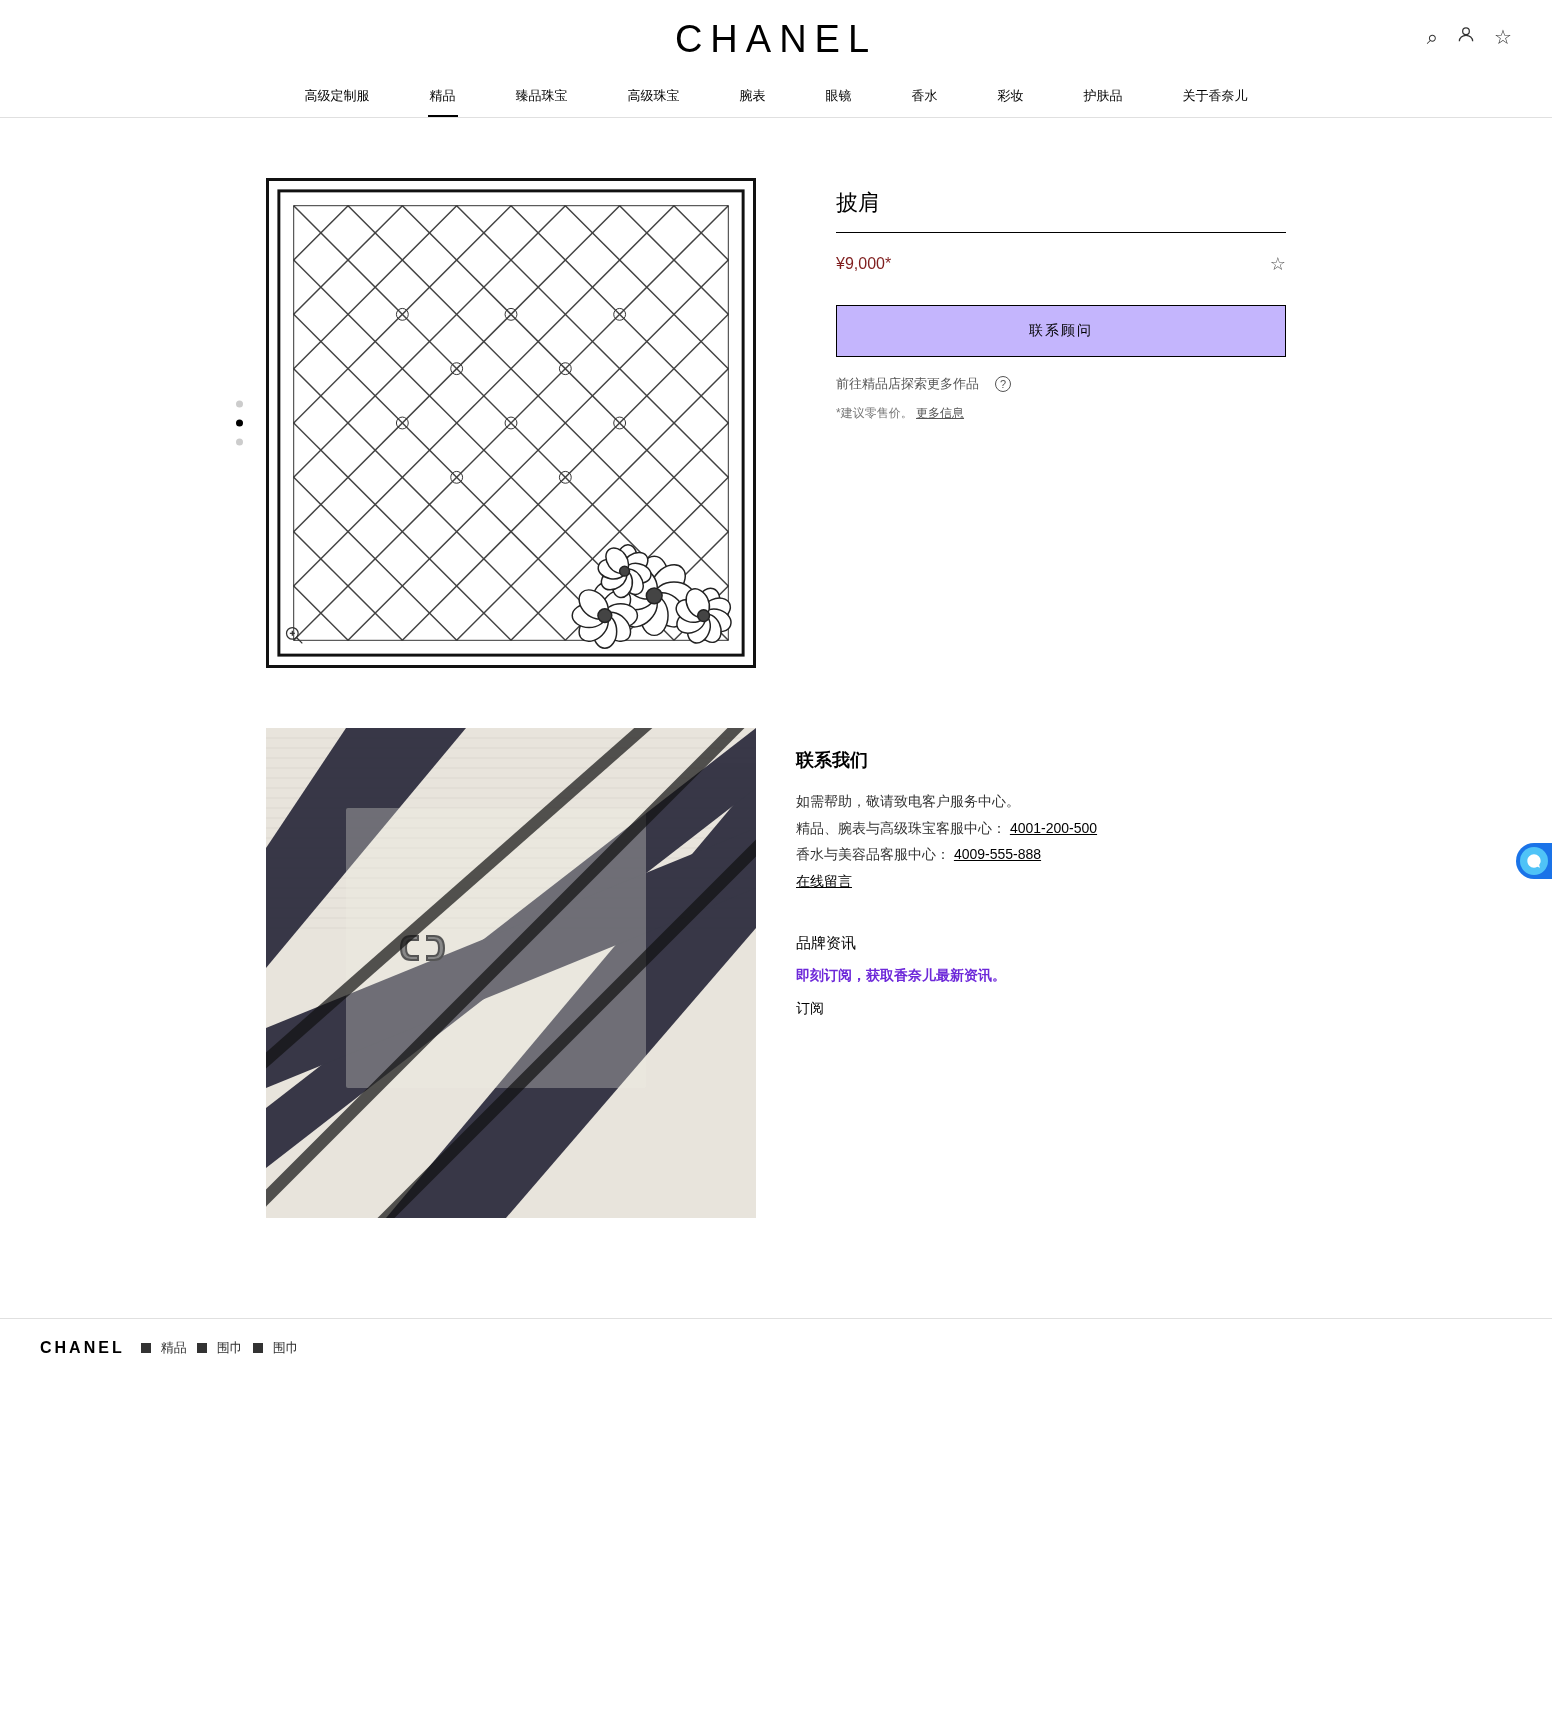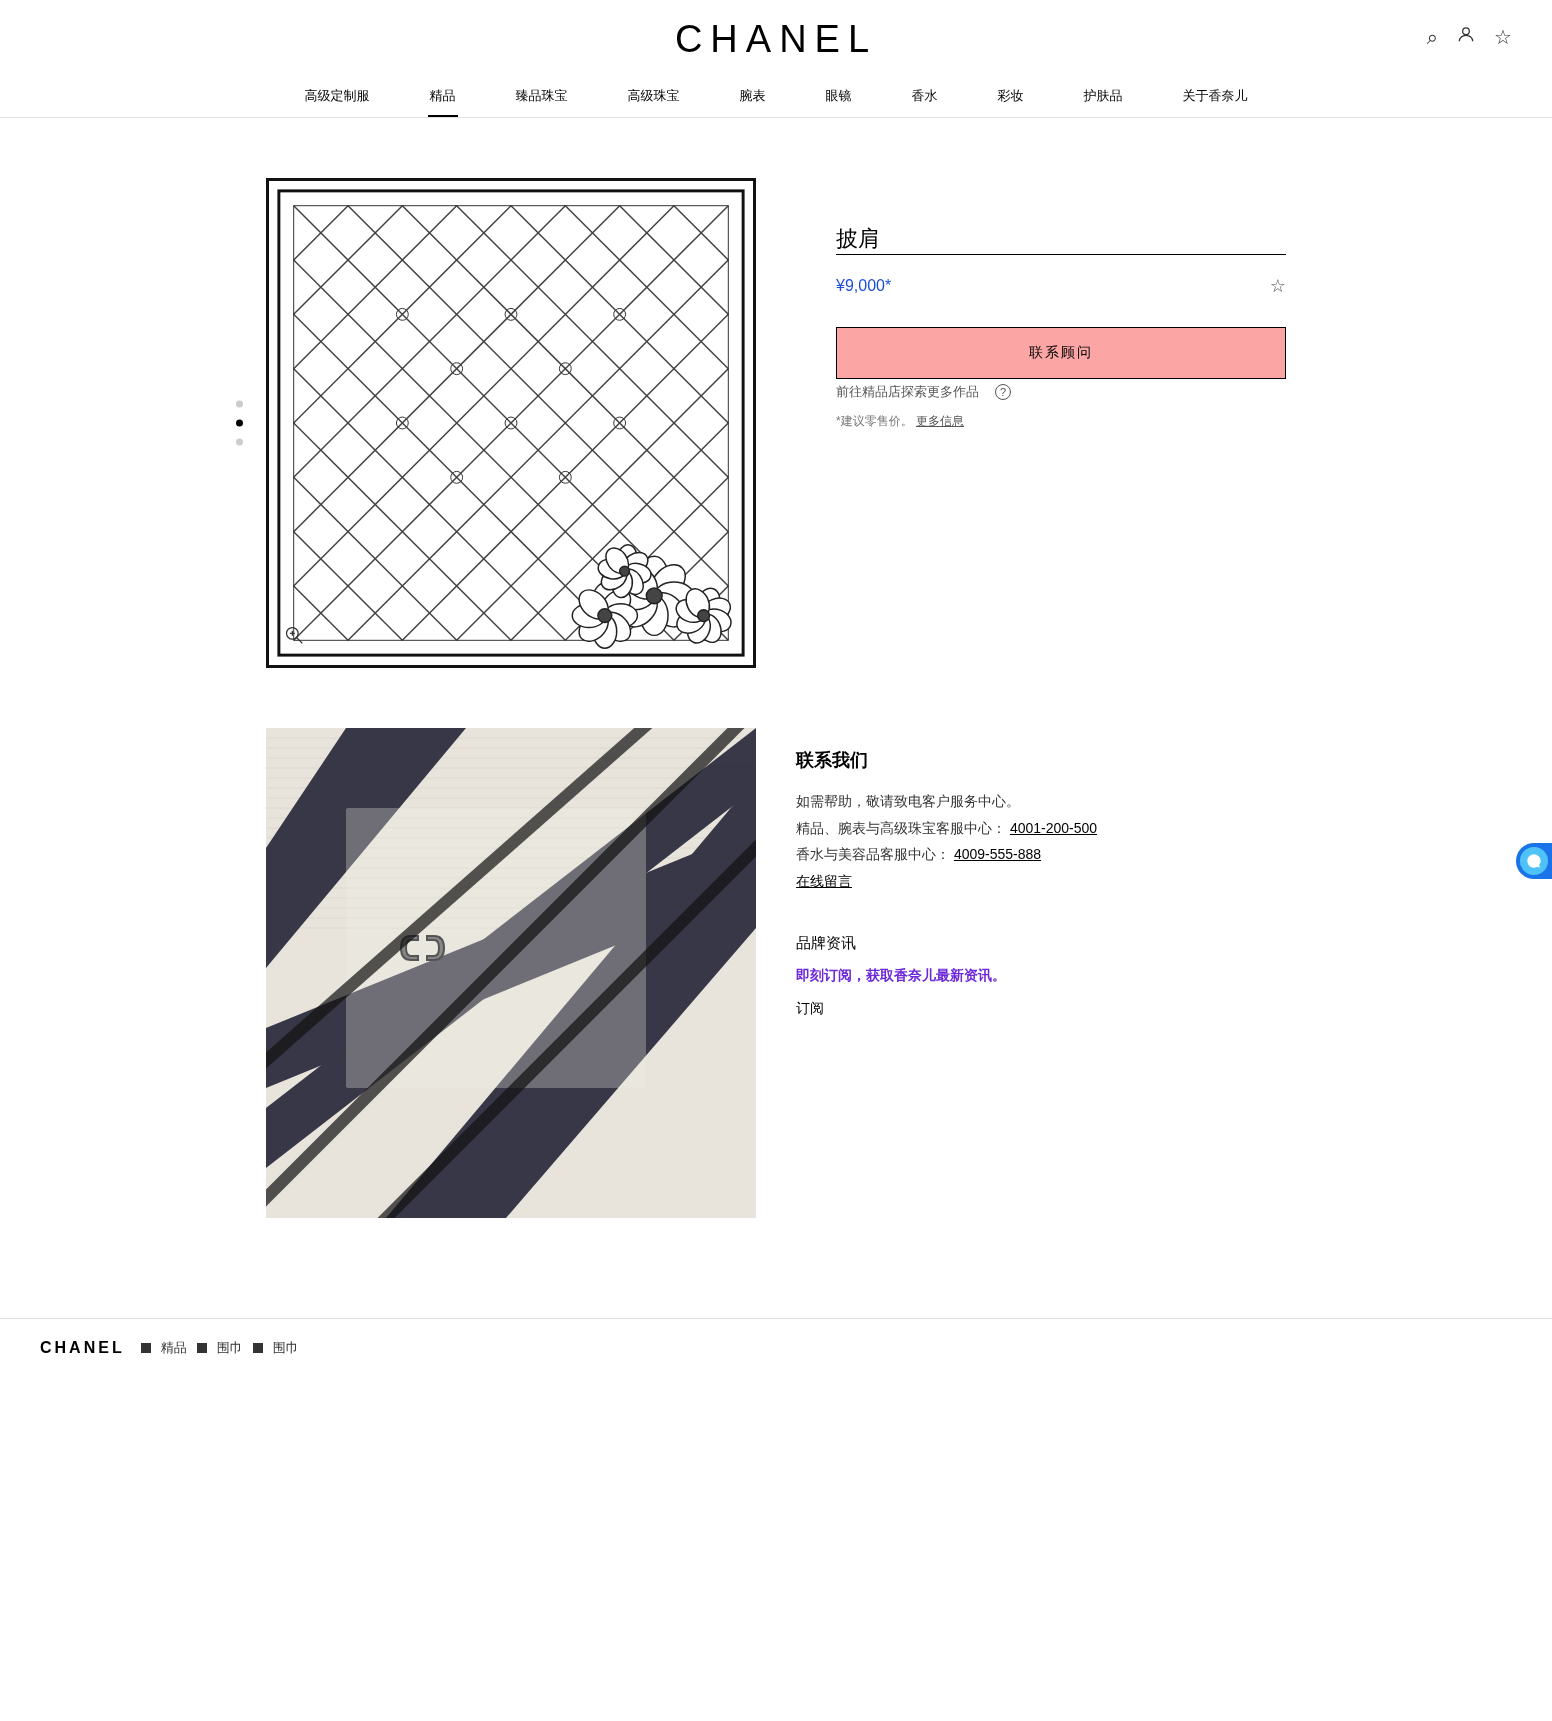--- a/index.html
+++ b/index.html
@@ -131,56 +131,56 @@
     .product-details {
       flex: 1;
       padding-top: 10px;
     }
 
     .product-title-row {
       display: flex;
       justify-content: space-between;
       align-items: flex-start;
       border-bottom: 1px solid #000;
+      padding-bottom: 14px;
       margin-bottom: 20px;
-      margin-top: 36px;
     }
 
     .product-title {
       font-size: 22px;
       font-weight: 400;
     }
 
     .product-price-row {
       display: flex;
       justify-content: space-between;
       align-items: center;
       margin-bottom: 30px;
     }
 
     .product-price {
       font-size: 16px;
-      color: #1d4ed8;
+      color: #7f1d1d;
     }
 
     .wishlist-icon {
       font-size: 18px;
       cursor: pointer;
       color: #555;
     }
 
     .contact-btn {
       width: 100%;
       padding: 16px;
       border: 1px solid #000;
-      background: #fca5a5;
+      background: #c4b5fd;
       font-size: 14px;
       cursor: pointer;
       letter-spacing: 2px;
-      margin-bottom: 4px;
+      margin-bottom: 18px;
       font-family: inherit;
     }
 
     .store-link {
       font-size: 13px;
       color: #555;
       display: flex;
       align-items: center;
       gap: 16px;
       margin-bottom: 12px;

